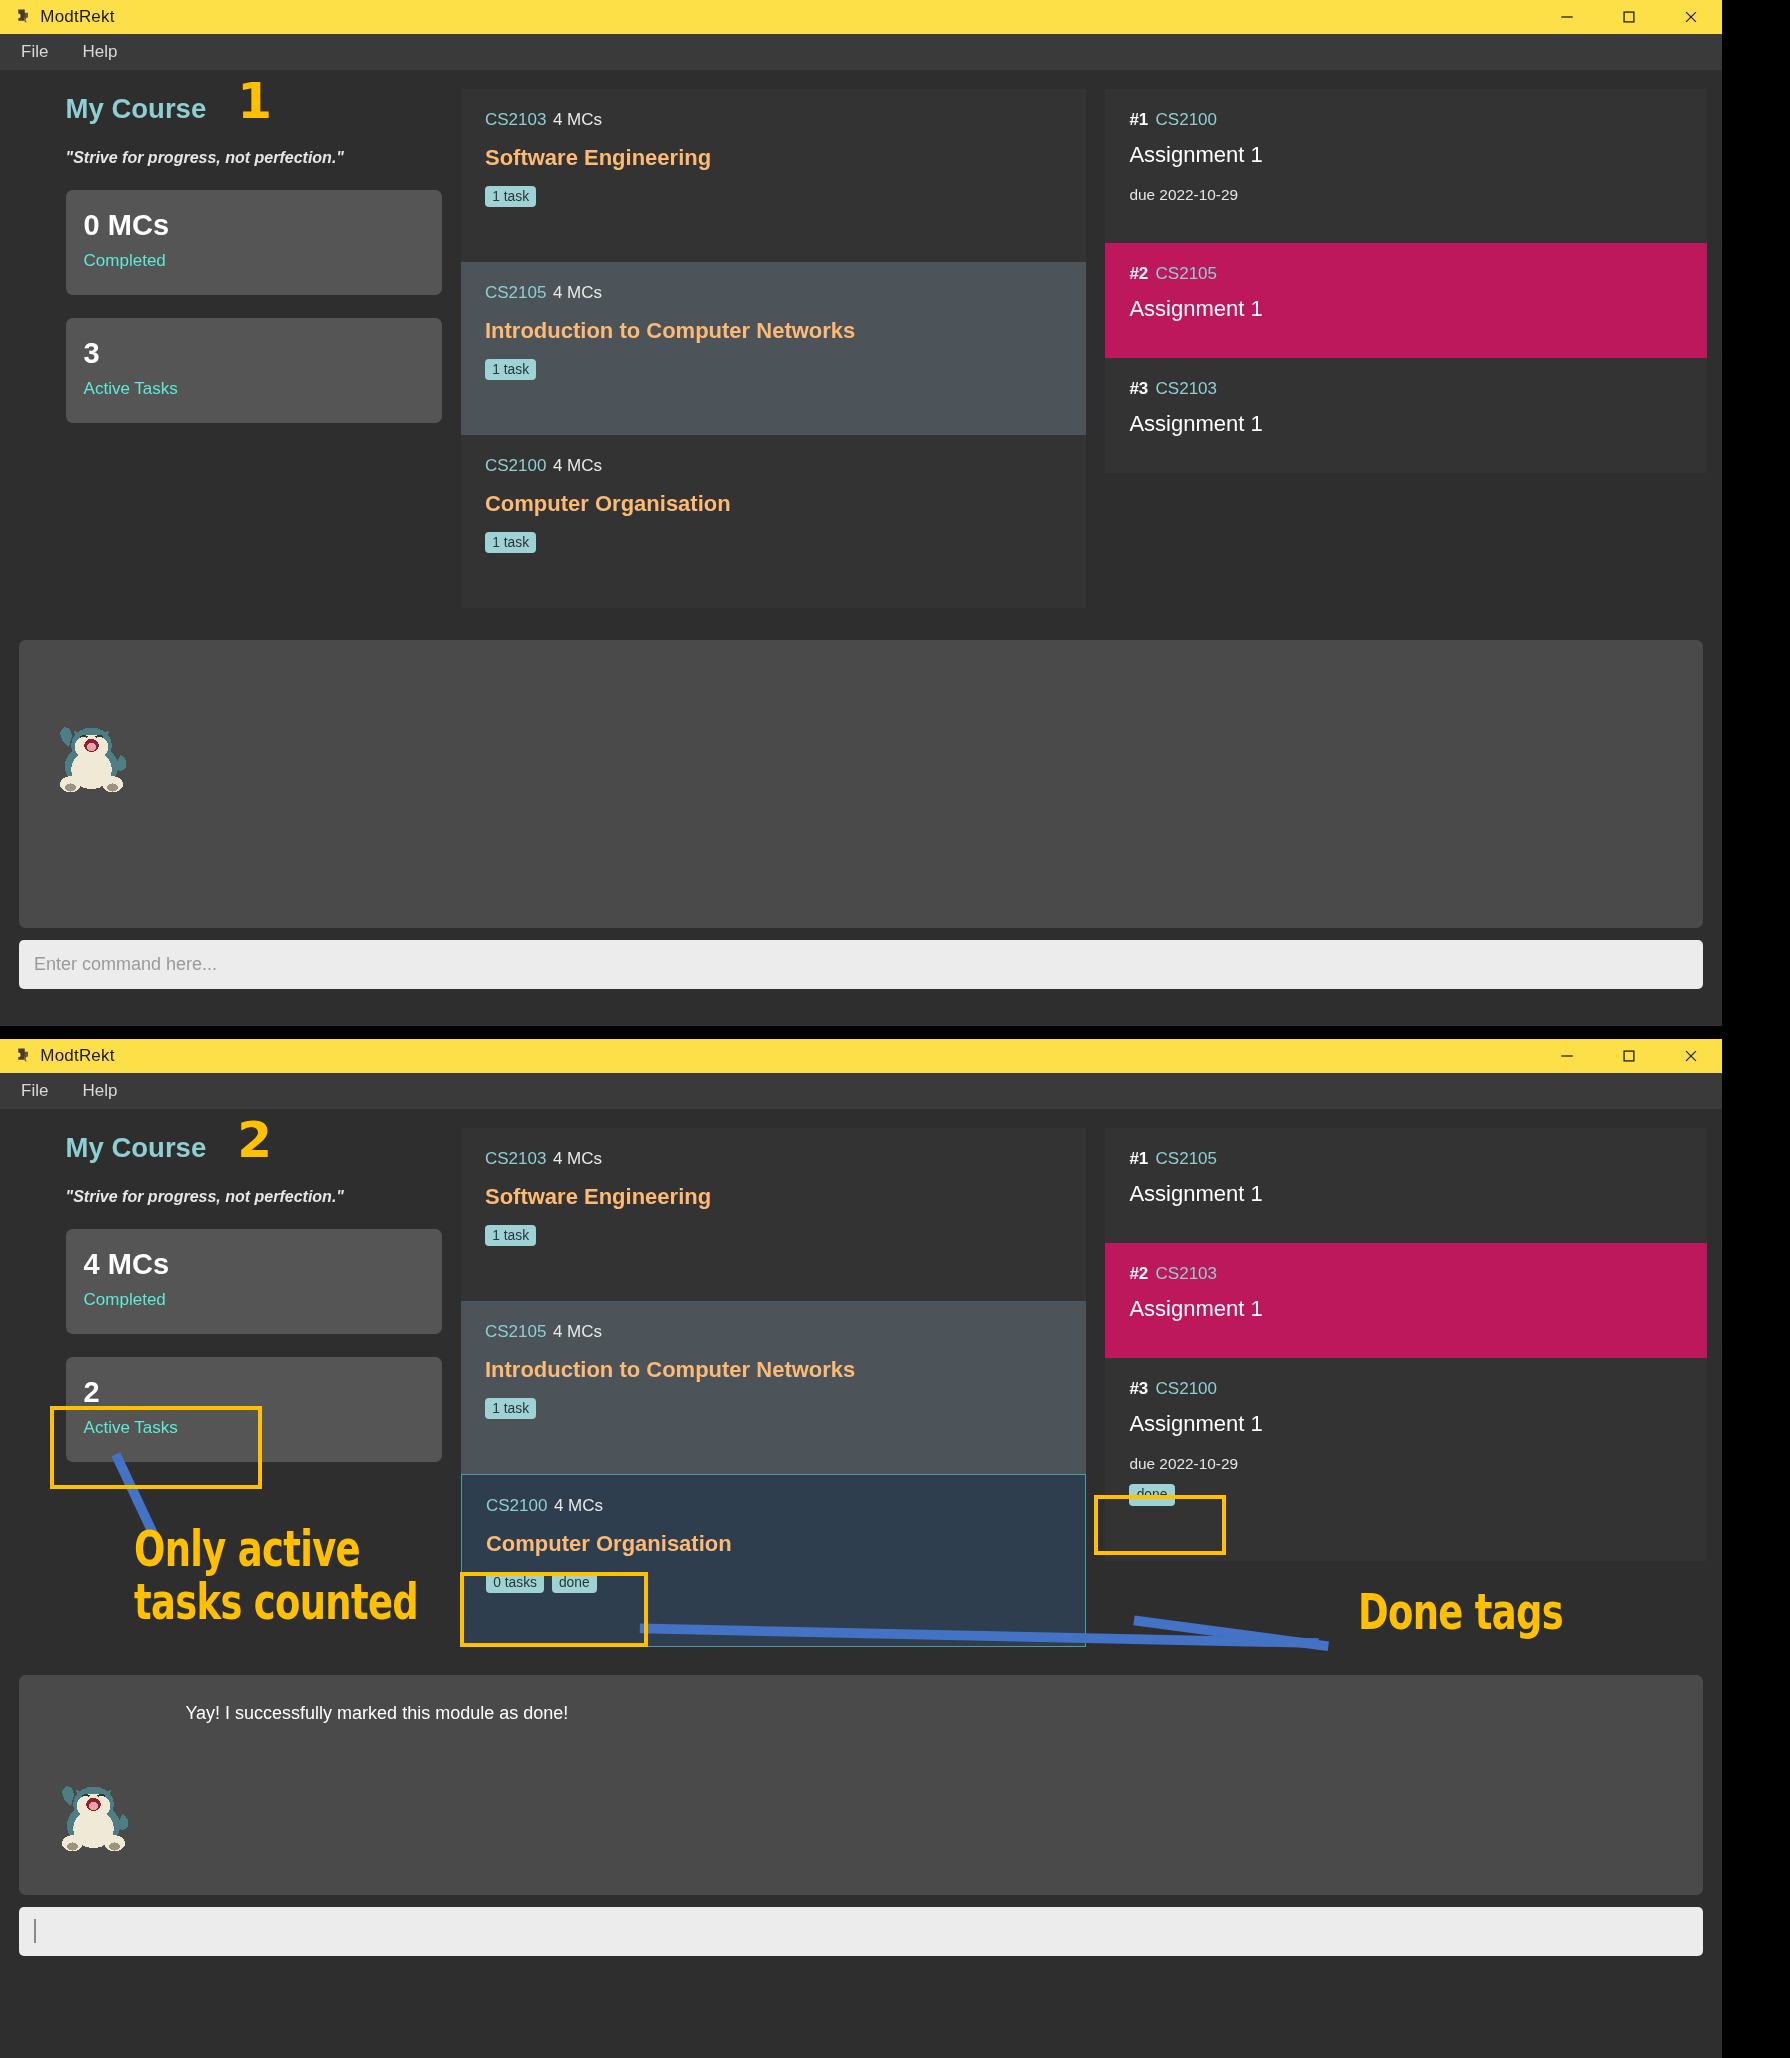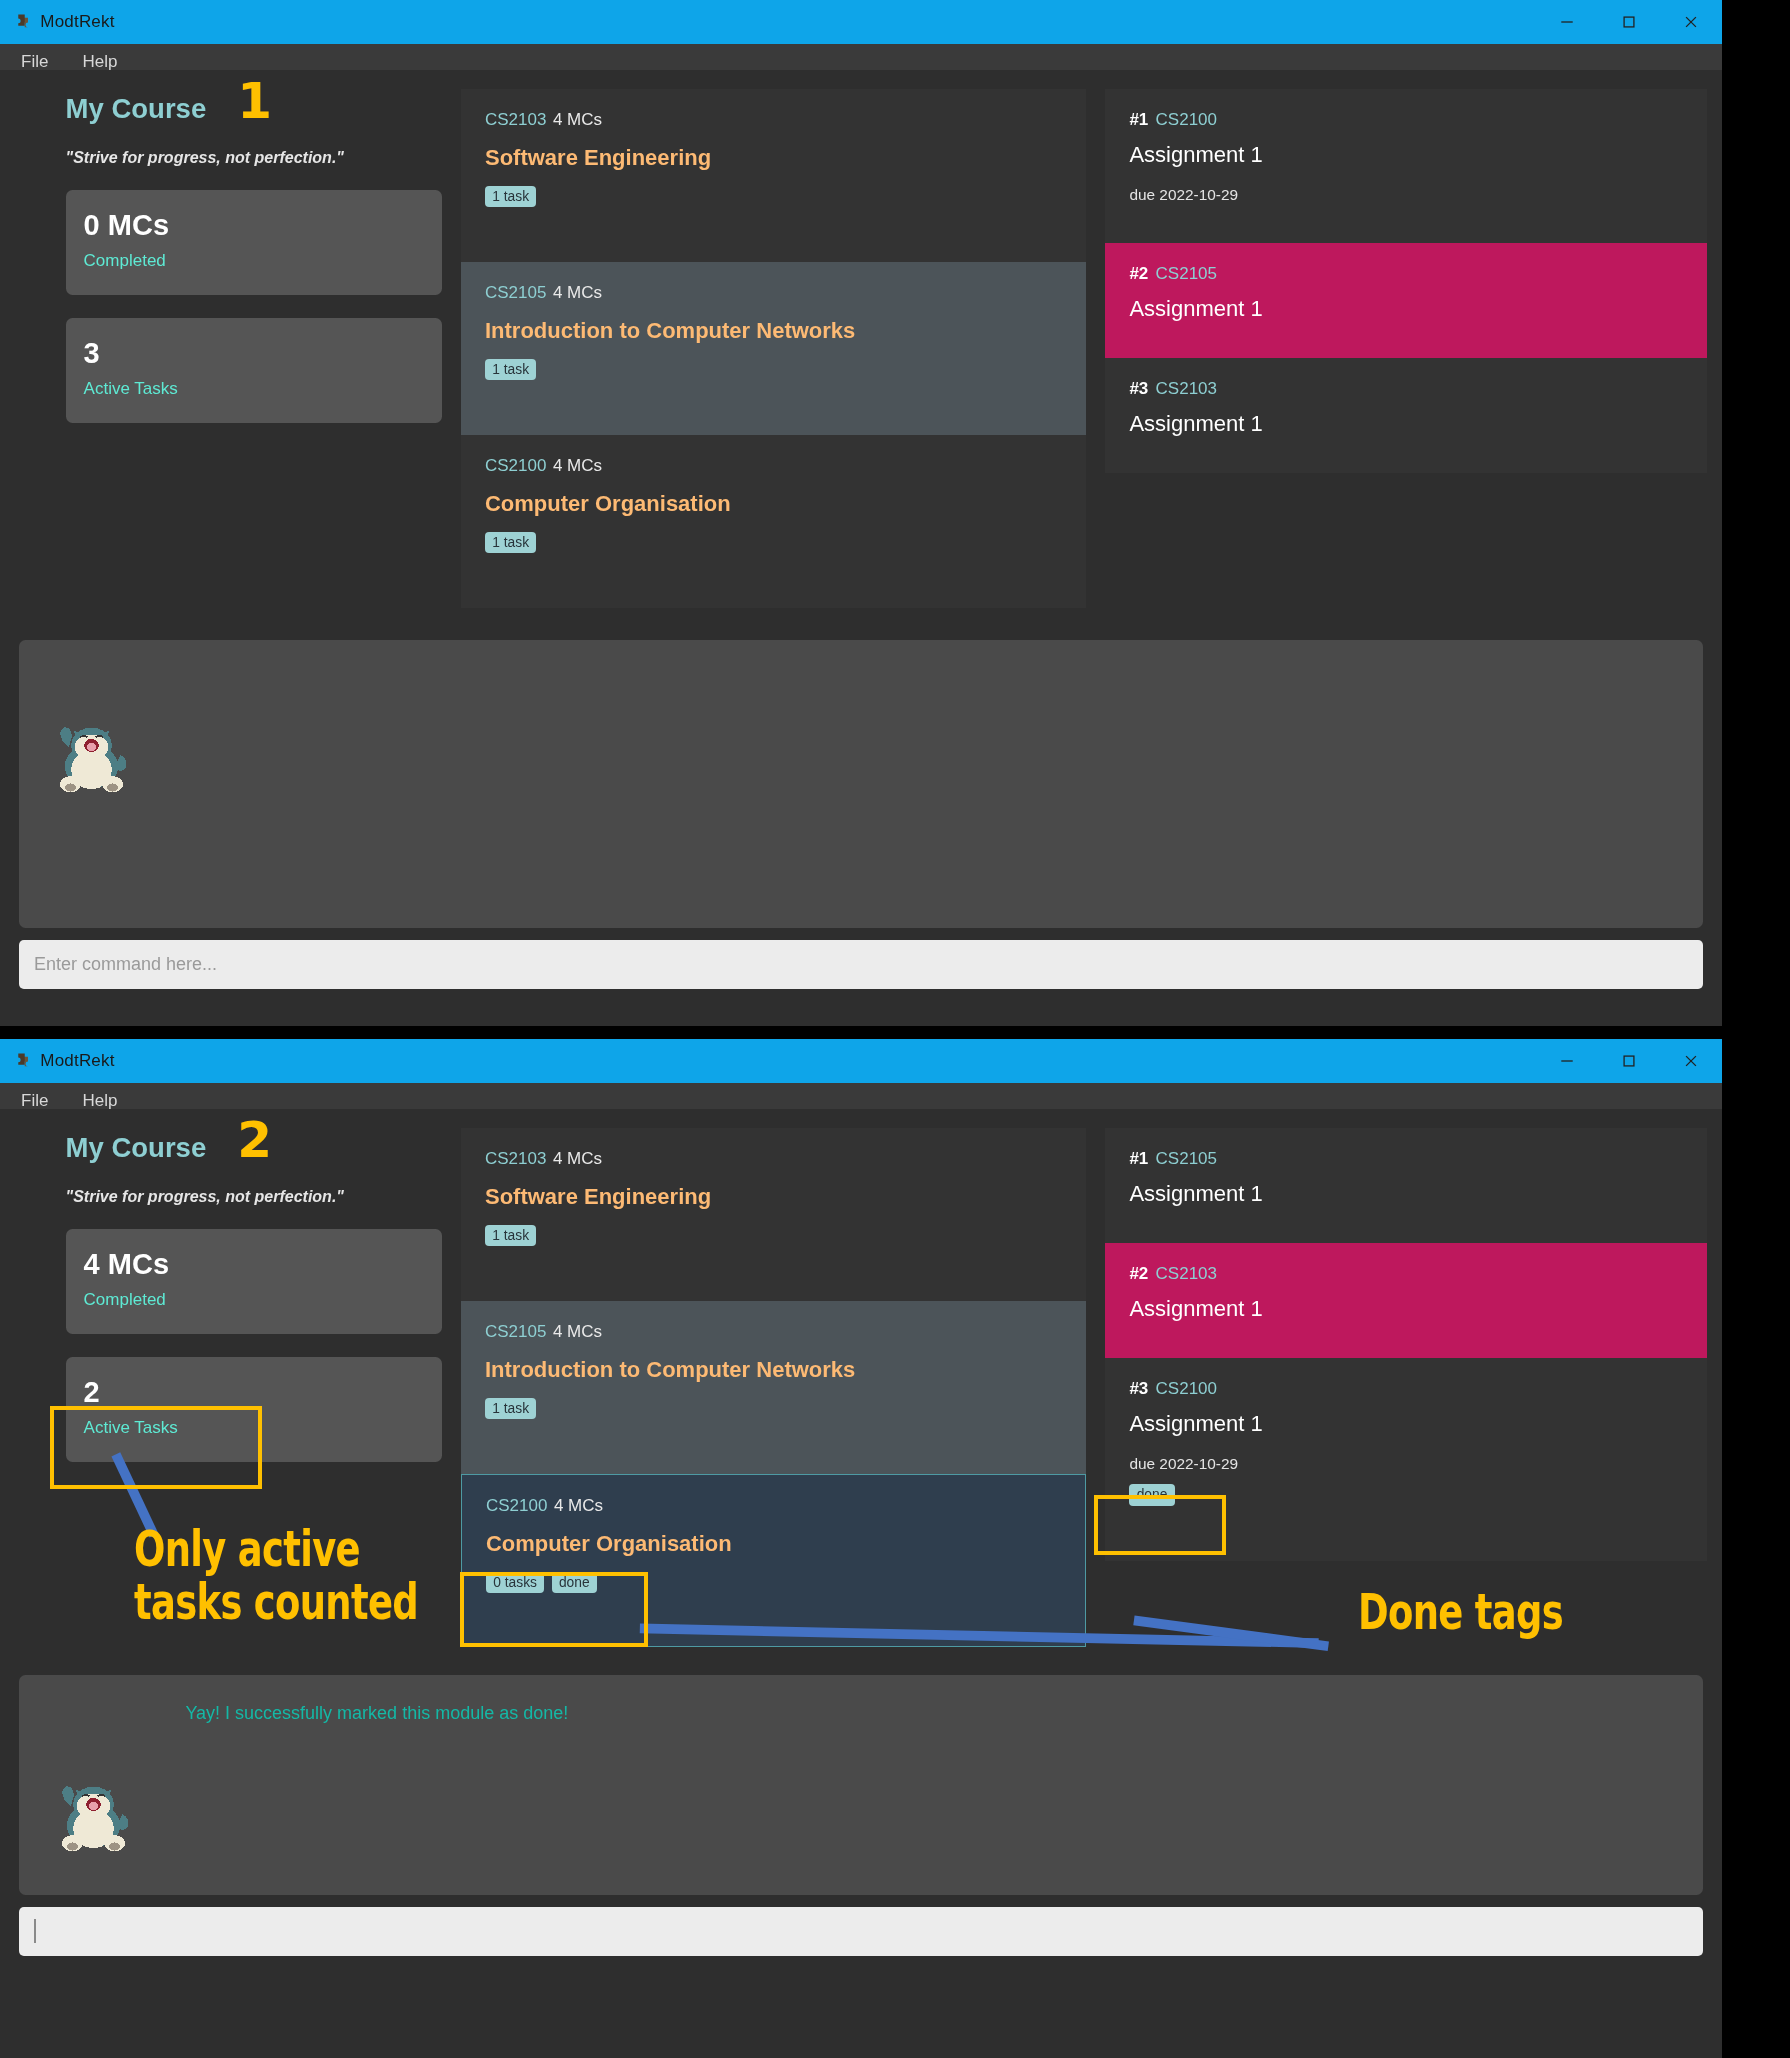--- a/index.html
+++ b/index.html
@@ -1,20 +1,20 @@
 <!DOCTYPE html>
 <html style="font-size:13px"><head>
 <meta charset="utf-8">
 <style>
   html,body{margin:0;padding:0;background:#000;}
   body{width:1790px;height:2059px;font-family:"Liberation Sans",sans-serif;position:relative;overflow:hidden;}
 
   
   .window{position:absolute;background:#2e2e2e;overflow:hidden;}
-  .titlebar{height:44px;background:#0ea5e9;display:flex;align-items:center;position:relative;}
+  .titlebar{height:34px;background:#fde047;display:flex;align-items:center;position:relative;}
   .tb-icon{width:21px;height:21px;margin-left:11.3px;margin-right:8px;position:relative;flex:none;}
   .tb-title{font-size:17px;color:#1a1a1a;letter-spacing:0.2px;}
   .tb-controls{position:absolute;right:0;top:0;height:100%;display:flex;}
   .tb-btn{width:62px;height:100%;display:flex;align-items:center;justify-content:center;color:#222;}
   .tb-btn svg{display:block;}
 
   .menubar{height:36px;background:#3a3a3a;display:flex;align-items:center;border-bottom:0.8px solid #2c2c2c;}
   .menuitem{font-size:17px;color:#d8d8d8;padding:0 13px;margin-left:8px;}
 
   
@@ -45,21 +45,21 @@
   
   .taskcard{background:#333333;padding:21px 24px 24px 24px;box-sizing:border-box;}
   .taskcard.alt{background:#be185d;}
   .t-num{color:#ffffff;font-size:17px;font-weight:bold;display:inline;}
   .t-code{color:#8ecfd2;font-size:17px;display:inline;margin-left:7.3px;}
   .t-name{color:#ffffff;font-size:22px;margin-top:11.3px;}
   .t-due{color:#e4e4e4;font-size:15.4px;margin-top:18px;}
 
   
   .chatarea{background:#4a4a4a;border-radius:6.5px;margin:21px 19.4px 0 19.4px;position:relative;}
-  .chatmsg{color:#14b8a6;font-size:18px;position:absolute;}
+  .chatmsg{color:#ffffff;font-size:18px;position:absolute;}
   .snorlax{position:absolute;width:81px;height:81px;}
   .cmdwrap{padding:11.3px 19.4px 14.6px 19.4px;}
   .cmdinput{background:#ececec;border-radius:4.9px;height:49px;display:flex;align-items:center;padding:0 14.6px;box-sizing:border-box;}
   .cmdph{color:#9a9a9a;font-size:18px;}
   .caret{width:2.4px;height:24px;background:#8a8a8a;}
 
   
   .anno-box{position:absolute;border:4px solid #ffc000;box-sizing:border-box;pointer-events:none;}
   .anno-text{position:absolute;color:#ffc000;font-size:50px;font-weight:bold;font-family:"DejaVu Sans Condensed","Liberation Sans Narrow","Liberation Sans",sans-serif;line-height:1.05;letter-spacing:-0.8px;transform:scaleX(.82);transform-origin:left top;white-space:pre-line;}
   .anno-svg{position:absolute;left:0;top:0;width:1790px;height:2059px;pointer-events:none;}

